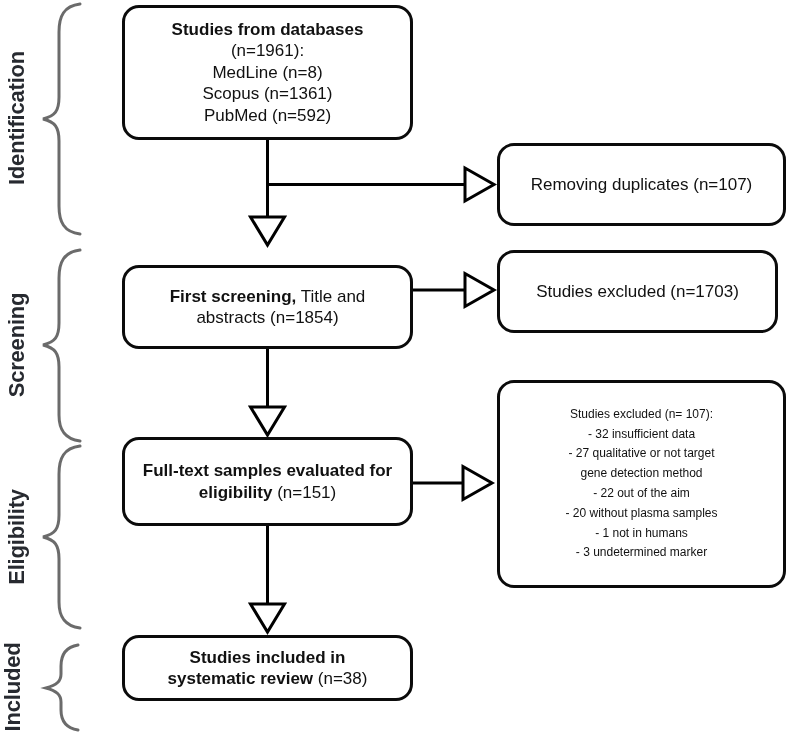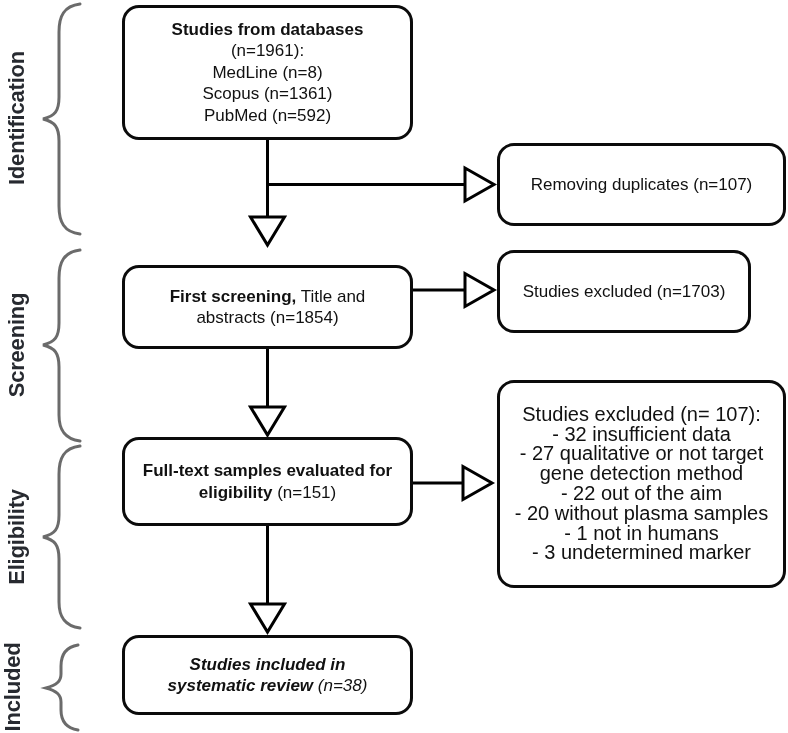--- a/index.html
+++ b/index.html
@@ -29,25 +29,25 @@
     align-items: center;
     text-align: left;
     font-size: 17px;
     line-height: 21.5px;
   }
   .box .tl { white-space: pre-wrap; }
   .box b { font-weight: bold; }
   .box-databases      { left: 122px; top: 5px;   width: 291px; height: 135px; }
   .box-first-screening{ left: 122px; top: 265px; width: 291px; height: 84px; }
   .box-fulltext       { left: 122px; top: 437px; width: 291px; height: 89px; }
-  .box-included       { left: 122px; top: 635px; width: 291px; height: 80px; font-style: italic; }
+  .box-included       { left: 122px; top: 635px; width: 291px; height: 66px; }
   .box-duplicates     { left: 497px; top: 143px; width: 289px; height: 83px; }
-  .box-excluded-screening { left: 497px; top: 250px; width: 254px; height: 83px; }
+  .box-excluded-screening { left: 497px; top: 250px; width: 281px; height: 83px; }
   .box-excluded-fulltext  { left: 497px; top: 380px; width: 289px; height: 208px;
-                            font-size: 20px; line-height: 19.8px; }
+                            font-size: 12px; line-height: 19.8px; }
   .stage-label {
     position: absolute;
     width: 220px;
     height: 28px;
     line-height: 28px;
     text-align: center;
     font-weight: bold;
     font-size: 22px;
     letter-spacing: -0.2px;
     color: #272a30;

